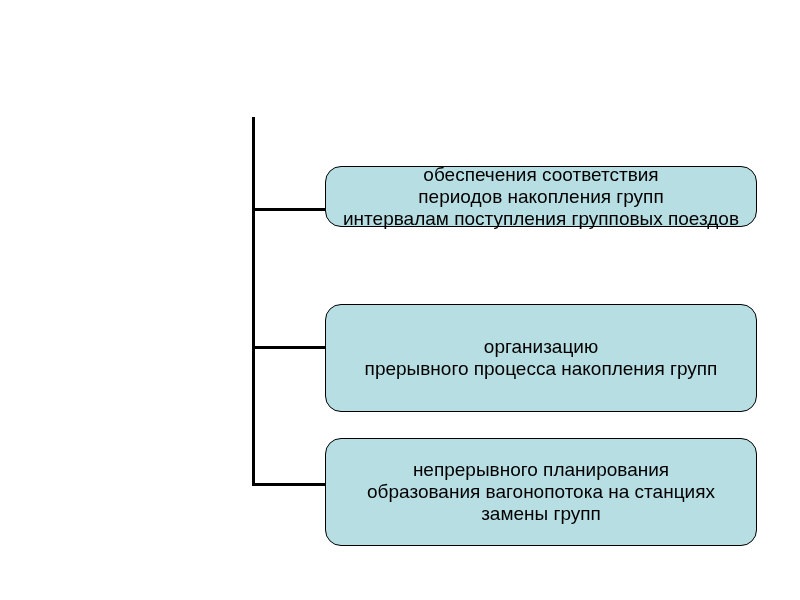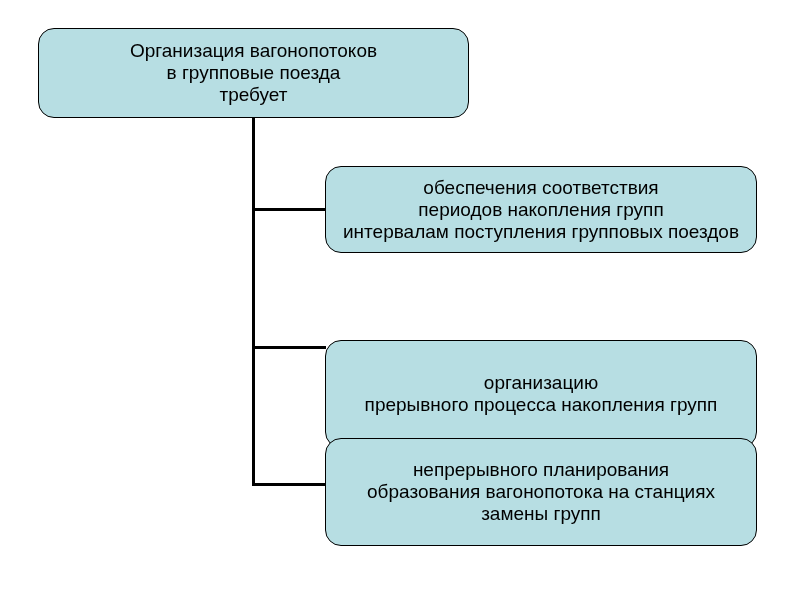--- a/index.html
+++ b/index.html
@@ -29,22 +29,22 @@
   .node-text {
     white-space: pre-line;
     font-size: 19px;
     line-height: 22px;
     color: #000000;
     width: 100%;
     padding: 0 3px;
   }
   .root-node   { left: 38px;  top: 28px;  width: 431px; height: 90px; }
   .child-node  { left: 325px; width: 432px; }
-  .child-1     { top: 166px; height: 87px; }
-  .child-2     { top: 304px; height: 108px; margin-top: 36px; }
+  .child-1     { top: 166px; height: 61px; }
+  .child-2     { top: 304px; height: 108px; }
   .child-3     { top: 438px; height: 108px; }
   .connector {
     position: absolute;
     background: #000000;
   }
   .connector-vertical {
     left: 252px;
     top: 117px;
     width: 2.5px;
     height: 368px;
@@ -56,25 +56,20 @@
   }
   .connector-h1 { top: 208px; }
   .connector-h2 { top: 346px; }
   .connector-h3 { top: 483px; }
 </style>
 </head>
 <body>
 
 <div class="slide">
 
-  <div class="node root-node">
-    <div class="node-text">Организация вагонопотоков
-в групповые поезда
-требует</div>
-  </div>
 
   <div class="connector connector-vertical"></div>
   <div class="connector connector-h connector-h1"></div>
   <div class="connector connector-h connector-h2"></div>
   <div class="connector connector-h connector-h3"></div>
 
   <div class="node child-node child-1">
     <div class="node-text">обеспечения соответствия
 периодов накопления групп
 интервалам поступления групповых поездов</div>

